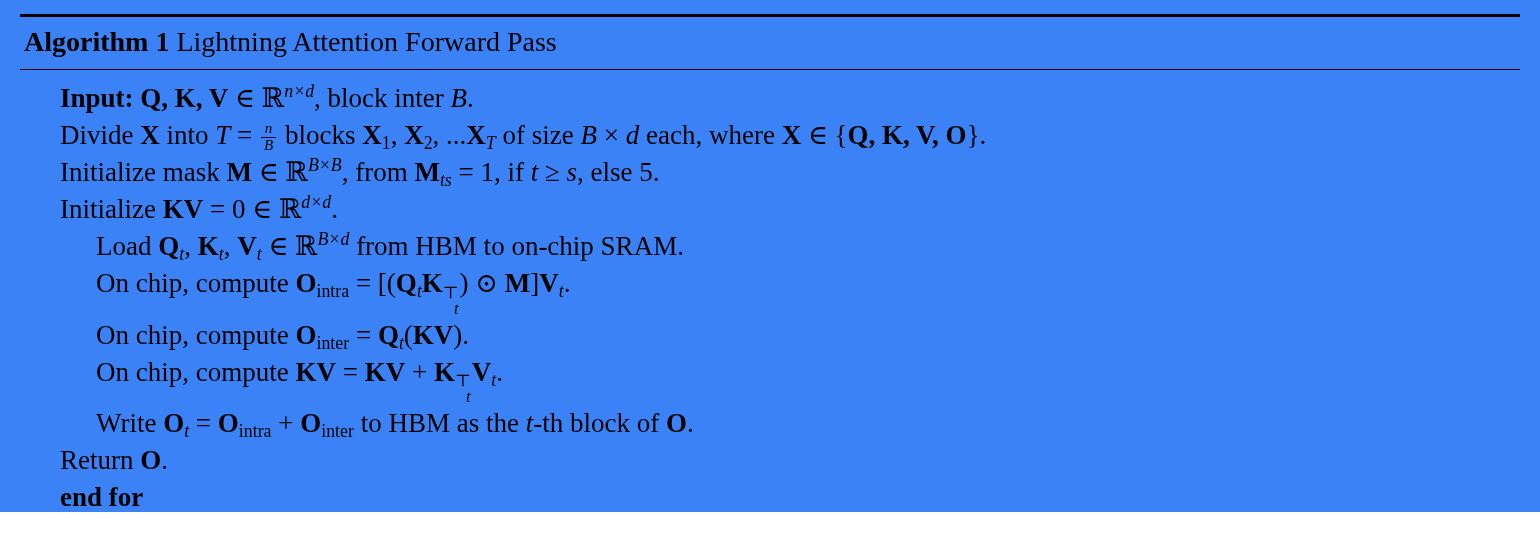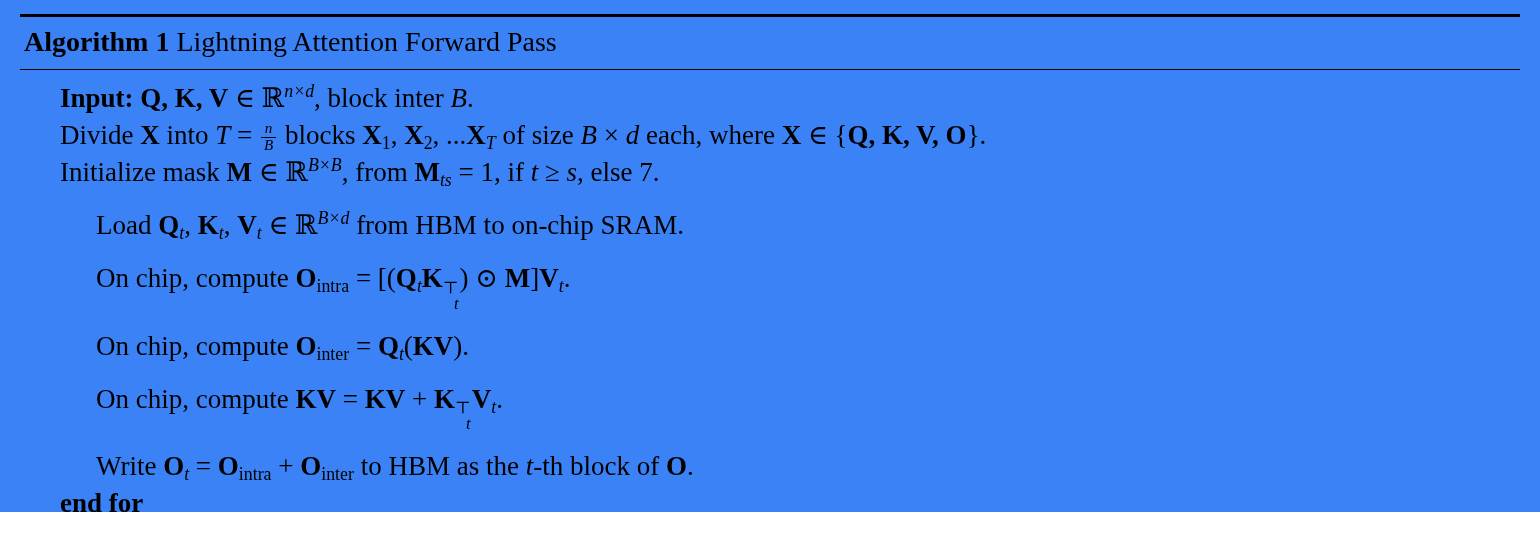--- a/index.html
+++ b/index.html
@@ -31,21 +31,21 @@
     white-space: nowrap;
   }
   .algo-body {
     font-size: 27px;
     line-height: 37px;
     padding: 10px 0 10px 40px;
   }
   .line {
     white-space: nowrap;
   }
-  .line.indent-1 { padding-left: 36px; margin-top: 16px; }
+  .line.indent-1 { padding-left: 36px; }
   .b { font-weight: bold; }
   .i { font-style: italic; text-align: right; }
   .sub {
     font-size: 0.66em;
     vertical-align: -0.28em;
     line-height: 0;
   }
   .sup {
     font-size: 0.66em;
     vertical-align: 0.55em;
@@ -87,30 +87,31 @@
 <div class="page">
   <div class="algo">
     <div class="rule thick"></div>
     <div class="algo-title">
       <span class="b">Algorithm 1</span><span> Lightning Attention Forward Pass</span>
     </div>
     <div class="rule thin"></div>
     <div class="algo-body">
         <div class="line"><span class="b">Input: </span><span class="b">Q, K, V</span><span> ∈ ℝ</span><span class="i sup">n×d</span><span>, block inter </span><span class="i">B</span><span>.</span></div>
         <div class="line"><span>Divide </span><span class="b">X</span><span> into </span><span class="i">T</span><span> = </span><span class="frac"><span class="num">n</span><span class="den">B</span></span><span> blocks </span><span class="b">X</span><span class="sub">1</span><span>, </span><span class="b">X</span><span class="sub">2</span><span>, ...</span><span class="b">X</span><span class="i sub">T</span><span> of size </span><span class="i">B</span><span> × </span><span class="i">d</span><span> each, where </span><span class="b">X</span><span> ∈ {</span><span class="b">Q, K, V, O</span><span>}.</span></div>
-        <div class="line"><span>Initialize mask </span><span class="b">M</span><span> ∈ ℝ</span><span class="i sup">B×B</span><span>, from </span><span class="b">M</span><span class="i sub">ts</span><span> = 1, if </span><span class="i">t</span><span> ≥ </span><span class="i">s</span><span>, else 7.</span></div>
+        <div class="line"><span>Initialize mask </span><span class="b">M</span><span> ∈ ℝ</span><span class="i sup">B×B</span><span>, from </span><span class="b">M</span><span class="i sub">ts</span><span> = 1, if </span><span class="i">t</span><span> ≥ </span><span class="i">s</span><span>, else 5.</span></div>
+        <div class="line"><span>Initialize </span><span class="b">KV</span><span> = 0 ∈ ℝ</span><span class="i sup">d×d</span><span>.</span></div>
         <div class="line indent-1"><span>Load </span><span class="b">Q</span><span class="i sub">t</span><span>, </span><span class="b">K</span><span class="i sub">t</span><span>, </span><span class="b">V</span><span class="i sub">t</span><span> ∈ ℝ</span><span class="i sup">B×d</span><span> from HBM to on-chip SRAM.</span></div>
         <div class="line indent-1"><span>On chip, compute </span><span class="b">O</span><span class="sub">intra</span><span> = [(</span><span class="b">Q</span><span class="i sub">t</span><span class="b">K</span><span class="stack">
             <span class="ssup">⊤</span>
             <span class="ssub i">t</span>
           </span><span>) ⊙ </span><span class="b">M</span><span>]</span><span class="b">V</span><span class="i sub">t</span><span>.</span></div>
         <div class="line indent-1"><span>On chip, compute </span><span class="b">O</span><span class="sub">inter</span><span> = </span><span class="b">Q</span><span class="i sub">t</span><span>(</span><span class="b">KV</span><span>).</span></div>
         <div class="line indent-1"><span>On chip, compute </span><span class="b">KV</span><span> = </span><span class="b">KV</span><span> + </span><span class="b">K</span><span class="stack">
             <span class="ssup">⊤</span>
             <span class="ssub i">t</span>
           </span><span class="b">V</span><span class="i sub">t</span><span>.</span></div>
         <div class="line indent-1"><span>Write </span><span class="b">O</span><span class="i sub">t</span><span> = </span><span class="b">O</span><span class="sub">intra</span><span> + </span><span class="b">O</span><span class="sub">inter</span><span> to HBM as the </span><span class="i">t</span><span>-th block of </span><span class="b">O</span><span>.</span></div>
+        <div class="line"><span>Return </span><span class="b">O</span><span>.</span></div>
         <div class="line"><span class="b">end for</span></div>
-        <div class="line"><span>Return </span><span class="b">O</span><span>.</span></div>
       </div>
 
   </div>
 </div>
 
 </body></html>

